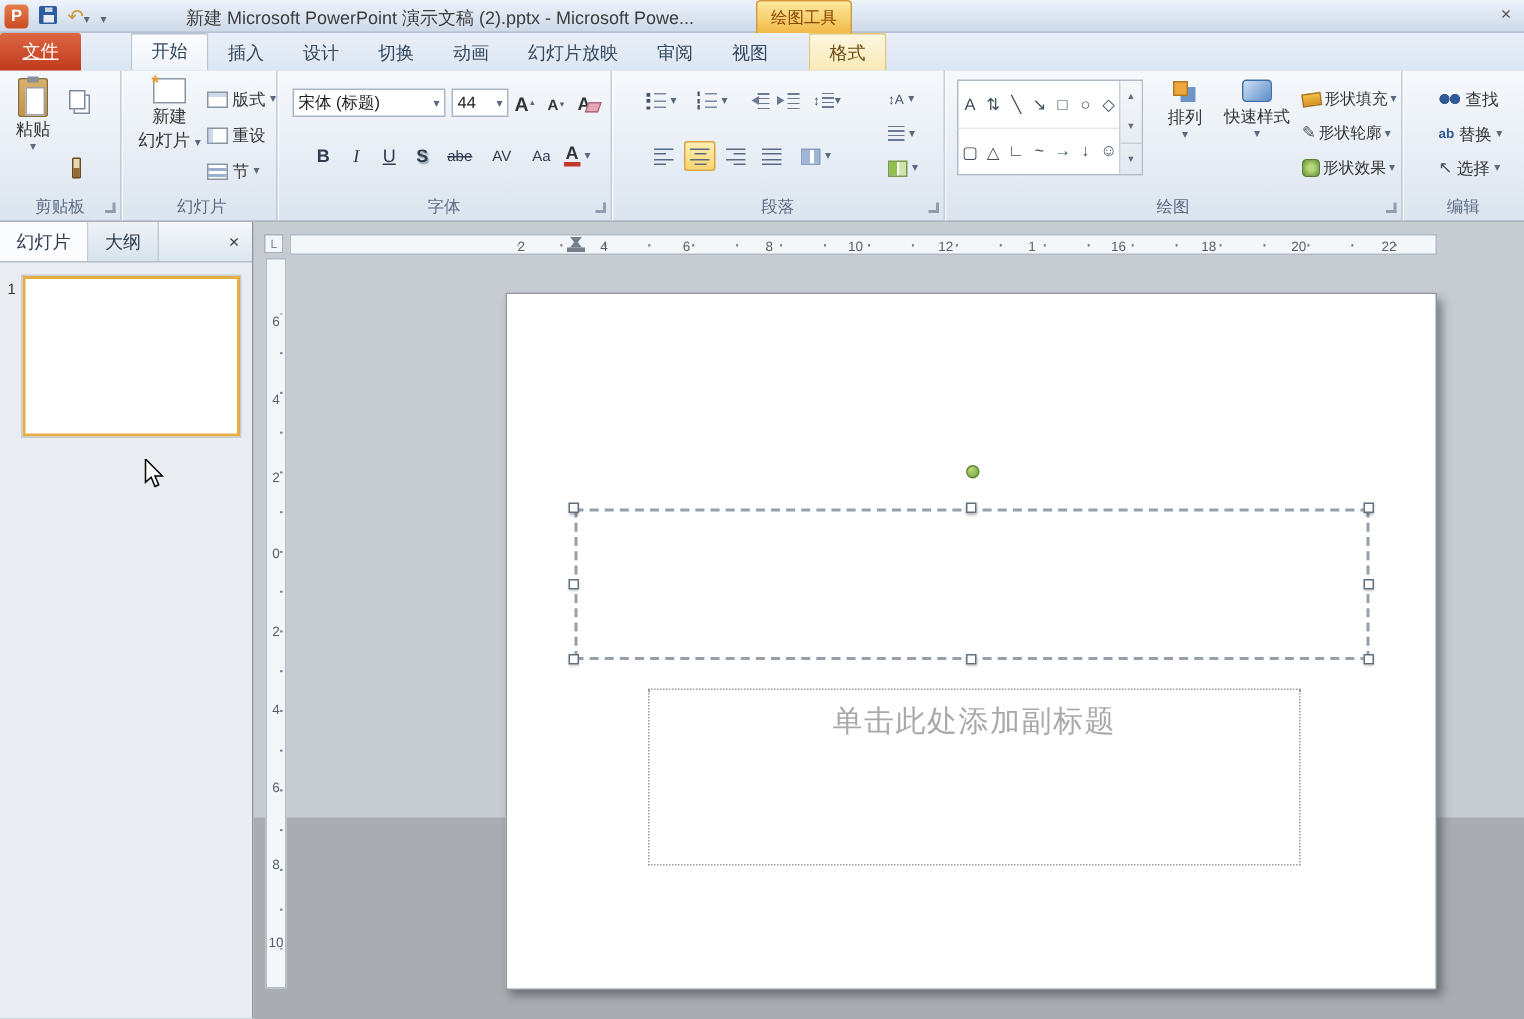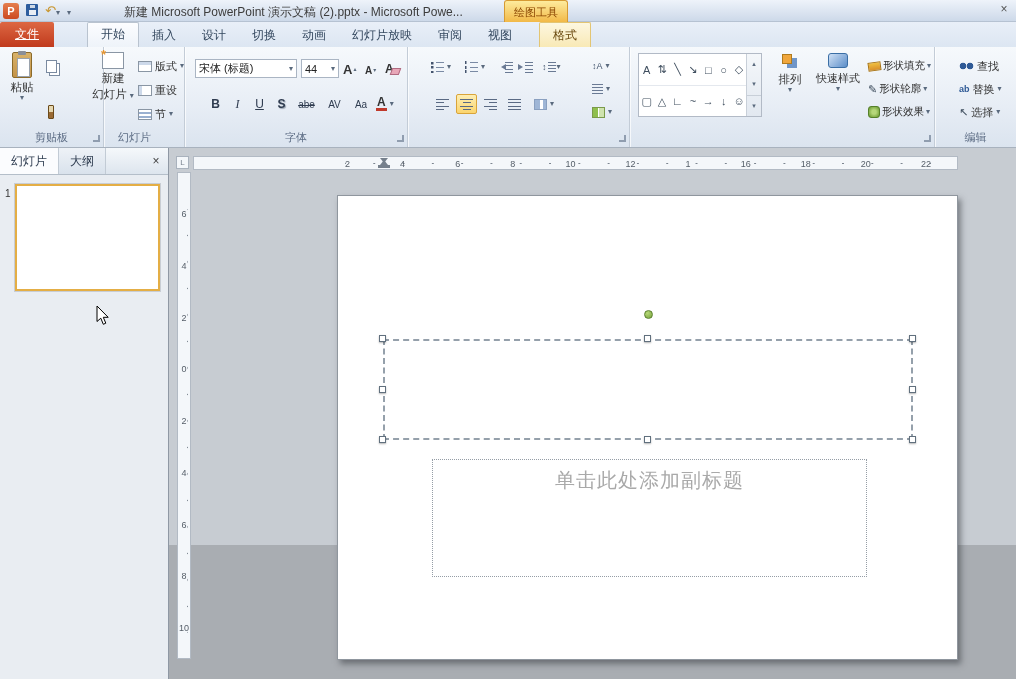--- a/index.html
+++ b/index.html
@@ -23,21 +23,21 @@
 
 .tabrow{position:absolute;left:0;top:22px;width:100%;height:25px;background:linear-gradient(#e9eff8,#dce6f2);display:flex;align-items:flex-end;z-index:11;}
 .tab{height:24px;line-height:24px;padding:0 13px;font-size:12px;color:#33475e;white-space:nowrap;}
 .tab.file{background:linear-gradient(#dd6742,#c03a1d);color:#fff;height:25px;line-height:25px;padding:0 15px;border-radius:2px 2px 0 0;text-decoration:underline;}
 .tab.active{background:linear-gradient(#fcfdff,#eef3f9);border:1px solid #b9c3cf;border-bottom:none;border-radius:2px 2px 0 0;height:25px;line-height:23px;margin-left:33px;}
 .tab.contextual{margin-left:14px;background:linear-gradient(#fdf7e0,#f8e9b6);border:1px solid #e3c573;border-bottom:none;border-radius:2px 2px 0 0;height:25px;line-height:24px;color:#6b4a10;}
 
 
 .ribbon{position:absolute;left:0;top:47px;width:100%;height:101px;background:linear-gradient(#f6f9fc,#e7edf5 60%,#dbe4ef);border-bottom:1px solid #a8b2be;z-index:10;}
 .group{position:absolute;top:0;height:100px;border-right:1px solid #c3ccd7;box-shadow:1px 0 0 rgba(255,255,255,.7);}
-.g1{left:0;width:104px;padding-left:36px;}.g2{left:85px;width:100px;}.g3{left:185px;width:223px;}
+.g1{left:0;width:81px;padding-left:36px;}.g2{left:85px;width:100px;}.g3{left:185px;width:223px;}
 .g4{left:408px;width:222px;}.g5{left:630px;width:305px;}.g6{left:935px;width:81px;}
 .glabel{position:absolute;left:0;right:0;bottom:2px;text-align:center;font-size:11px;color:#5c6c84;}
 .launcher{position:absolute;right:3px;bottom:5px;width:7px;height:7px;border-right:2px solid #7d8ca0;border-bottom:2px solid #7d8ca0;opacity:.8;}
 .bigbtn{position:absolute;display:flex;flex-direction:column;align-items:center;font-size:11.5px;color:#333;text-align:center;}
 .bigbtn .blabel{margin-top:3px;line-height:13px;white-space:nowrap;}
 .smallbtn{position:absolute;display:flex;align-items:center;gap:3px;font-size:11px;color:#333;height:20px;white-space:nowrap;}
 .tbtn{position:absolute;width:21px;height:20px;border:1px solid transparent;display:flex;align-items:center;justify-content:center;font-size:12px;color:#2f3c50;}
 .tbtn.sel{background:linear-gradient(#fdeeb3,#fbd56e);border:1px solid #d9a43a;border-radius:2px;}
 .combo{position:absolute;height:19px;background:#fff;border:1px solid #aab5c3;display:flex;align-items:center;font-size:11px;padding:0 3px;gap:2px;color:#222;}
 .combo .val{flex:1;white-space:nowrap;overflow:hidden;}
@@ -261,20 +261,21 @@
         <span class="caret">▾</span>
       </div>
       <div class="smallbtn" style="left:184px;top:32px;">
         <span class="ic-altext"></span>
         <span class="caret">▾</span>
       </div>
       <div class="smallbtn" style="left:184px;top:55px;">
         <span class="ic-smart"></span>
         <span class="caret">▾</span>
       </div>
+      <div class="glabel">段落</div>
       <span class="launcher"></span>
     </div>
 
     <div class="group g5">
       <div class="gallery">
         <div class="gal-row">
           <span class="gal-cell">A</span>
           <span class="gal-cell">⇅</span>
           <span class="gal-cell">╲</span>
           <span class="gal-cell">↘</span>
@@ -315,20 +316,21 @@
       <div class="smallbtn" style="left:238px;top:32px;gap:2px;font-size:10.5px;">
         <span class="glyph-ic">✎</span>
         <span>形状轮廓</span>
         <span class="caret">▾</span>
       </div>
       <div class="smallbtn" style="left:238px;top:55px;gap:2px;font-size:10.5px;">
         <span class="ic-effects"></span>
         <span>形状效果</span>
         <span class="caret">▾</span>
       </div>
+      <div class="glabel">绘图</div>
       <span class="launcher"></span>
     </div>
 
     <div class="group g6" style="border-right:none;">
       <div class="smallbtn" style="left:24px;top:9px;">
         <span class="ic-find"></span>
         <span>查找</span>
       </div>
       <div class="smallbtn" style="left:24px;top:32px;">
         <span class="ic-replace">ab</span>

